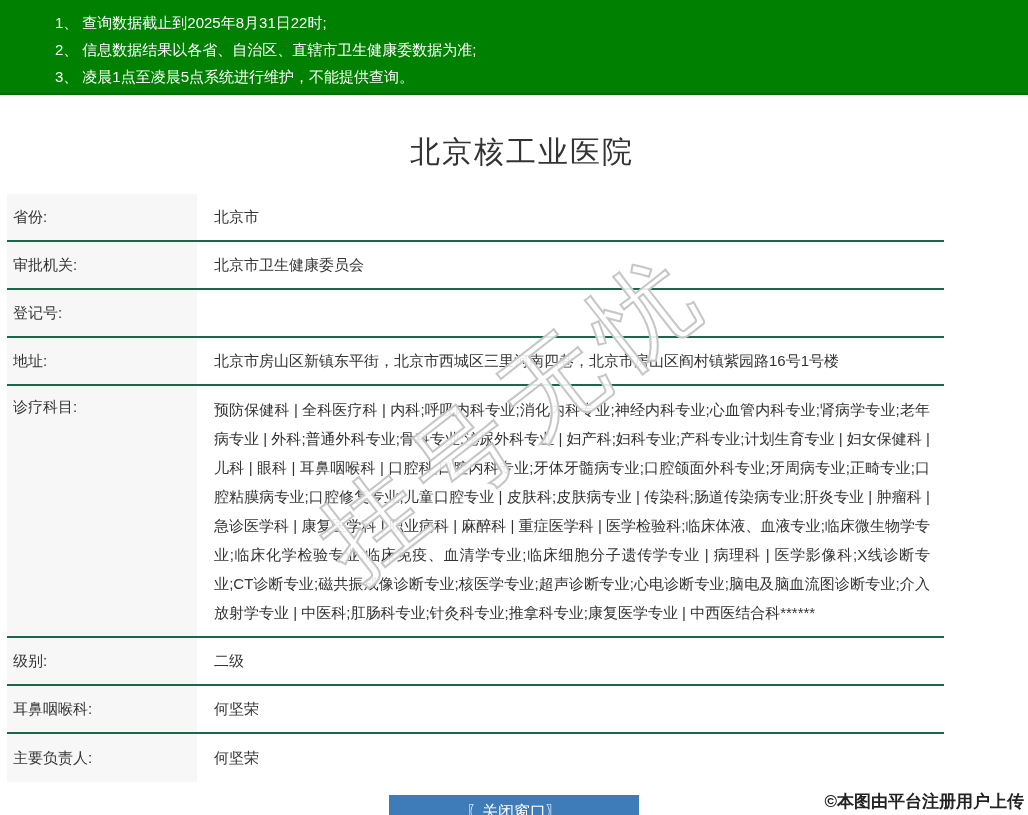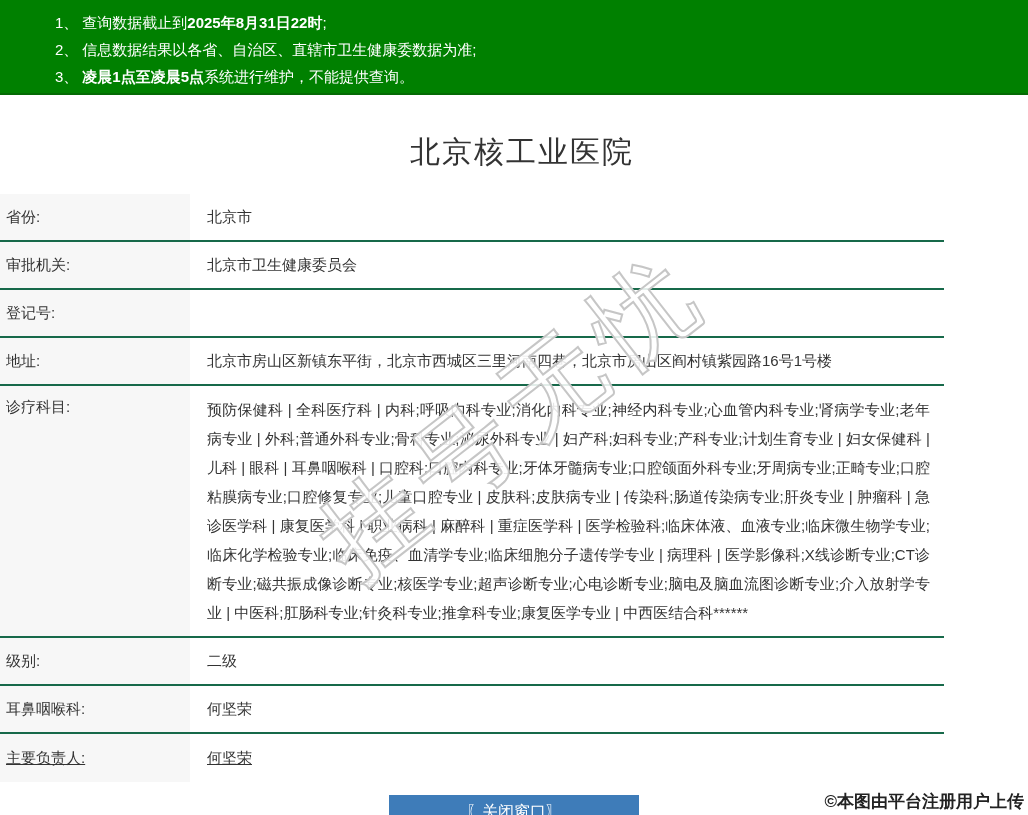--- a/index.html
+++ b/index.html
@@ -16,41 +16,41 @@
   .notice {
     background:#008000;
     border-bottom:2px solid #046a04;
     height:95px;
     padding:9px 10px 0 55px;
     color:#ffffff;
     font-size:15px;
   }
   .notice-line { line-height:27px; white-space:nowrap; }
   .notice-line .num { margin-right:4px; }
-  .notice-line b { font-weight:700; }
+  .notice-line b { font-weight:400; }
 
   
   .page-title {
     text-align:center;
     font-size:30px;
     font-weight:400;
     color:#333333;
     margin:37px 0 21px 16px;
     letter-spacing:2px;
   }
 
   
-  .info-table { width:944px; }
+  .info-table { width:944px;padding-left:7px; }
   .row {
     display:flex;
     align-items:stretch;
     border-bottom:2px solid #17694a;
     min-height:48px;
   }
-  .row:last-child { border-bottom:none;text-decoration:underline; }
+  .row:last-child { border-bottom:none; }
   .row .label {
     width:190px;
     flex:0 0 190px;
     background:#f7f7f7;
     padding:0 4px 0 6px;
     font-size:15px;
     display:flex;
     align-items:center;
   }
   .row .value {

